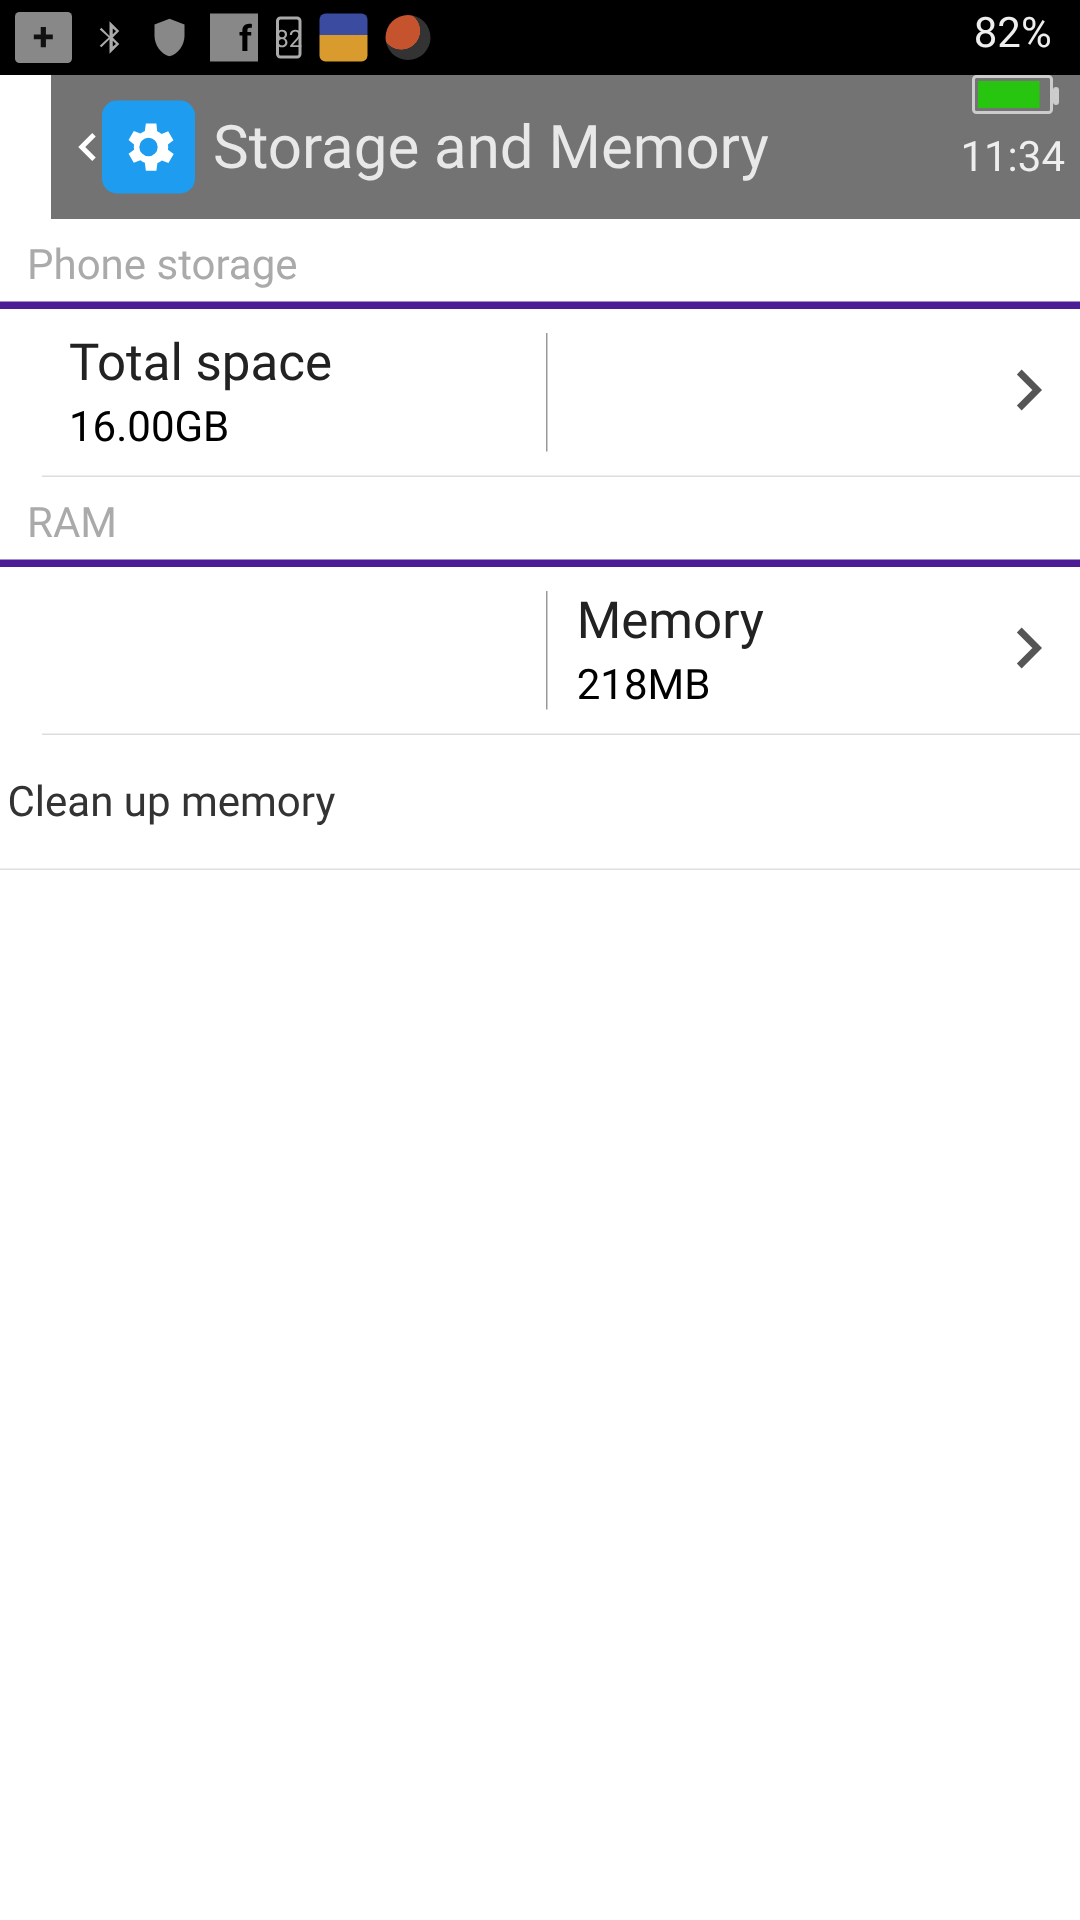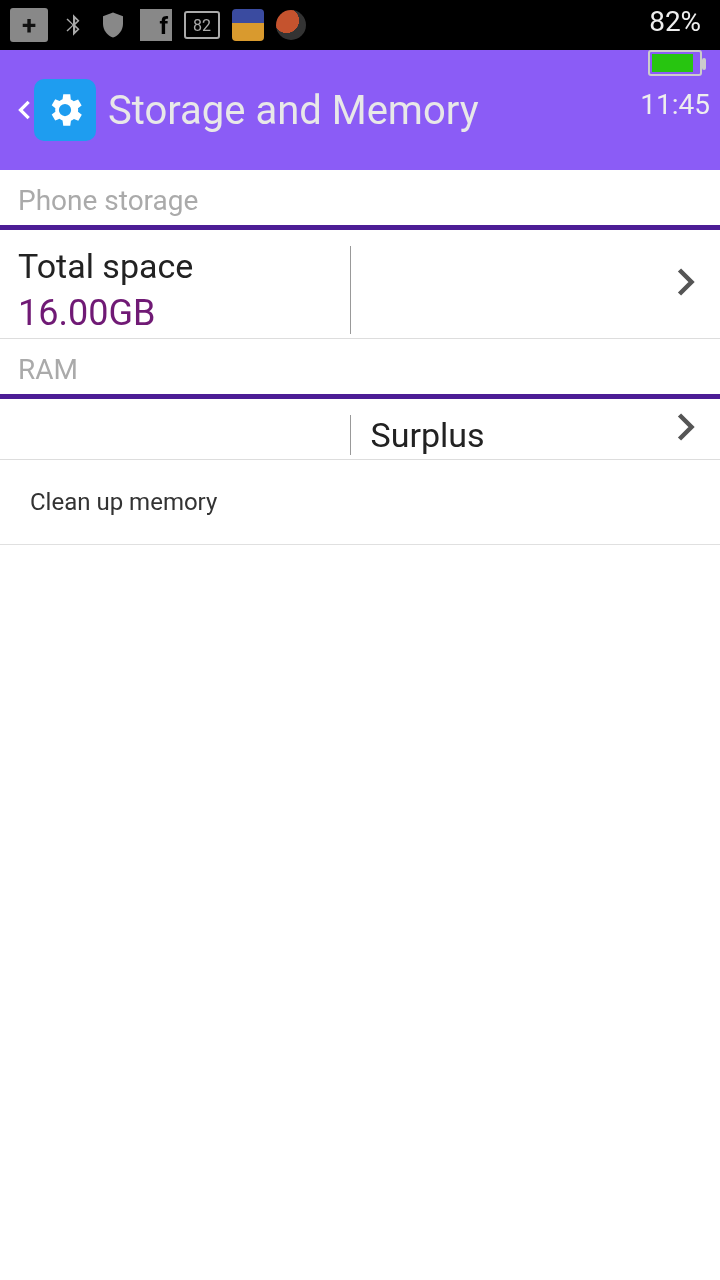--- a/index.html
+++ b/index.html
@@ -12,36 +12,36 @@
   .sb-text { font-size: 28px; color: #eee; }
   .battery-box { width: 54px; height: 26px; border: 2px solid #ccc; border-radius: 3px; position: relative; display:inline-block; }
   .battery-cap { position:absolute; right:-6px; top:6px; width:4px; height:12px; background:#ccc; border-radius:2px; }
   .battery-fill { position:absolute; left:2px; top:2px; bottom:2px; width:82%; background:#27c510; }
   .signal { display:inline-flex; align-items:flex-end; gap:2px; height:26px; }
   .signal span { width:5px; background:#ccc; }
   .signal.dim span:nth-child(1),.signal.dim span:nth-child(2){ background:#555; }
   .signal span:nth-child(1){height:8px;} .signal span:nth-child(2){height:14px;}
   .signal span:nth-child(3){height:20px;} .signal span:nth-child(4){height:26px;}
   
-  .appbar { height: 120px; background: #8b5cf6; color: #e5e5e5; display: flex; align-items: center; padding: 0 10px; }
+  .appbar { height: 96px; background: #737373; color: #e5e5e5; display: flex; align-items: center; padding: 0 10px; margin-left: 34px; }
   .back { display:flex; align-items:center; }
   .appicon { width:62px; height:62px; border-radius:10px; background:#1e9df0; display:flex; align-items:center; justify-content:center; margin-left:-4px; }
   .apptitle { font-size: 40px; font-weight: 400; margin-left: 12px; color:#e8e8e8; }
   
   .section-header { font-size: 28px; color: #aaa; padding: 14px 18px 8px; border-bottom: 5px solid #4c1d95; }
-  .row { display:flex; align-items:stretch; padding: 16px 18px 4px; border-bottom:1px solid #ddd; position:relative; }
+  .row { display:flex; align-items:stretch; padding: 16px 18px 16px; border-bottom:1px solid #ddd; position:relative;margin-left:28px; }
   .cell { flex:1; padding-right:18px; }
   .cell.left { border-right:1px solid #999; }
   .cell.right { padding-left:20px; }
   .label { font-size: 34px; color:#222; font-weight:400; }
-  .value { font-size: 36px; color:#701a75; margin-top:6px; }
+  .value { font-size: 28px; color:#000000; margin-top:6px; }
   .chev { position:absolute; right:18px; top:50%; transform:translateY(-50%); }
-  .simple-row { padding: 28px 30px; font-size: 24px; color:#333; border-bottom:1px solid #e0e0e0; }
+  .simple-row { padding: 28px 5px; font-size: 28px; color:#333; border-bottom:1px solid #e0e0e0; }
   .fb { width:32px;height:32px;background:#888;color:#000;display:flex;align-items:flex-end;justify-content:flex-end;font-weight:bold;font-size:24px;padding:1px 4px; }
-  .notif-badge { width:36px;height:28px;border:2px solid #aaa;border-radius:3px;display:flex;align-items:center;justify-content:center;font-size:16px;color:#aaa; }
+  .notif-badge { width:17px;height:28px;border:2px solid #aaa;border-radius:3px;display:flex;align-items:center;justify-content:center;font-size:16px;color:#aaa; }
   .bag { width:32px;height:32px;background:linear-gradient(#3a4ba0 45%, #d99a2e 45%);border-radius:4px; }
   .globe { width:30px;height:30px;border-radius:50%;background:radial-gradient(circle at 35% 35%, #c5532e 45%, #333 46%);}
   .tab-plus { width:38px;height:34px;background:#888;display:flex;align-items:center;justify-content:center;color:#111;font-weight:bold;font-size:26px;border-radius:3px; }
 </style>
 </head>
 <body>
 
 <div class="statusbar">
   <div class="sb-left">
     <span class="sb-ico tab-plus">+</span>
@@ -71,21 +71,21 @@
         <span></span>
         <span></span>
         <span></span>
         <span></span>
       </span>
     <span class="sb-text">82%</span>
     <span class="battery-box">
         <span class="battery-fill"></span>
         <span class="battery-cap"></span>
       </span>
-    <span class="sb-text">11:45</span>
+    <span class="sb-text">11:34</span>
   </div>
 </div>
 
 <div class="appbar">
   <div class="back">
     <svg width="28" height="40" viewBox="0 0 24 24">
         <path fill="#fff" d="M15 4l-8 8 8 8 2-2-6-6 6-6z"></path>
       </svg>
     <span class="appicon">
       <svg width="42" height="42" viewBox="0 0 24 24">
@@ -109,21 +109,22 @@
         <path fill="none" stroke="#555" stroke-width="3" d="M9 4l8 8-8 8"></path>
       </svg>
   </span>
 </div>
 
 <div class="section-header">RAM</div>
 <div class="row">
   <div class="cell left">
   </div>
   <div class="cell right">
-    <div class="label">Surplus</div>
+    <div class="label">Memory</div>
+    <div class="value">218MB</div>
   </div>
   <span class="chev">
     <svg width="36" height="44" viewBox="0 0 24 24">
         <path fill="none" stroke="#555" stroke-width="3" d="M9 4l8 8-8 8"></path>
       </svg>
   </span>
 </div>
 
 <div class="simple-row">Clean up memory</div>
 

